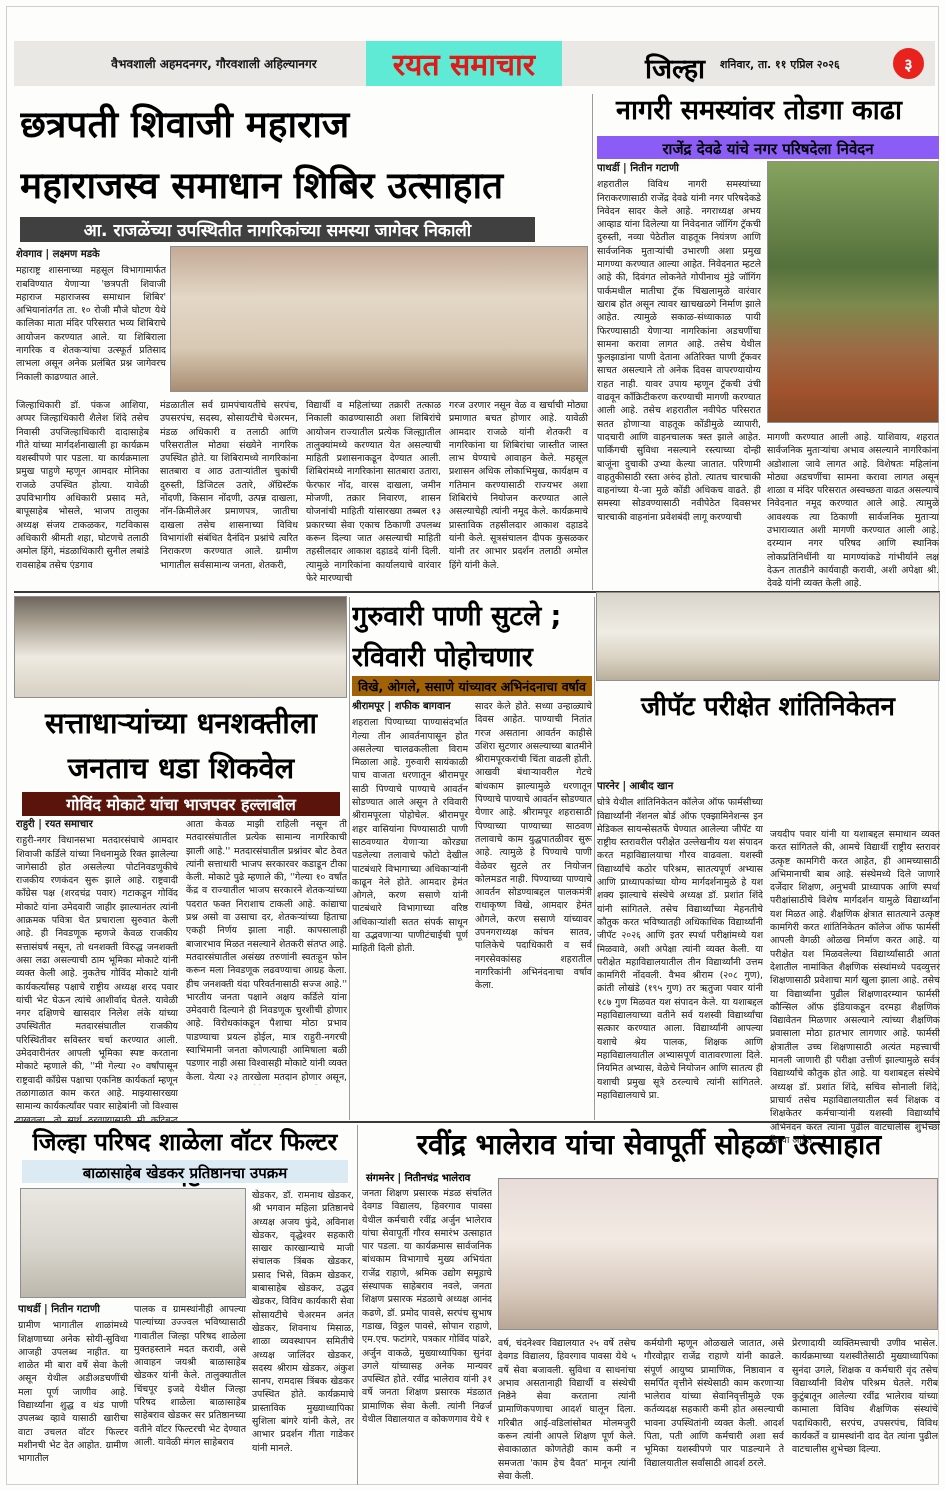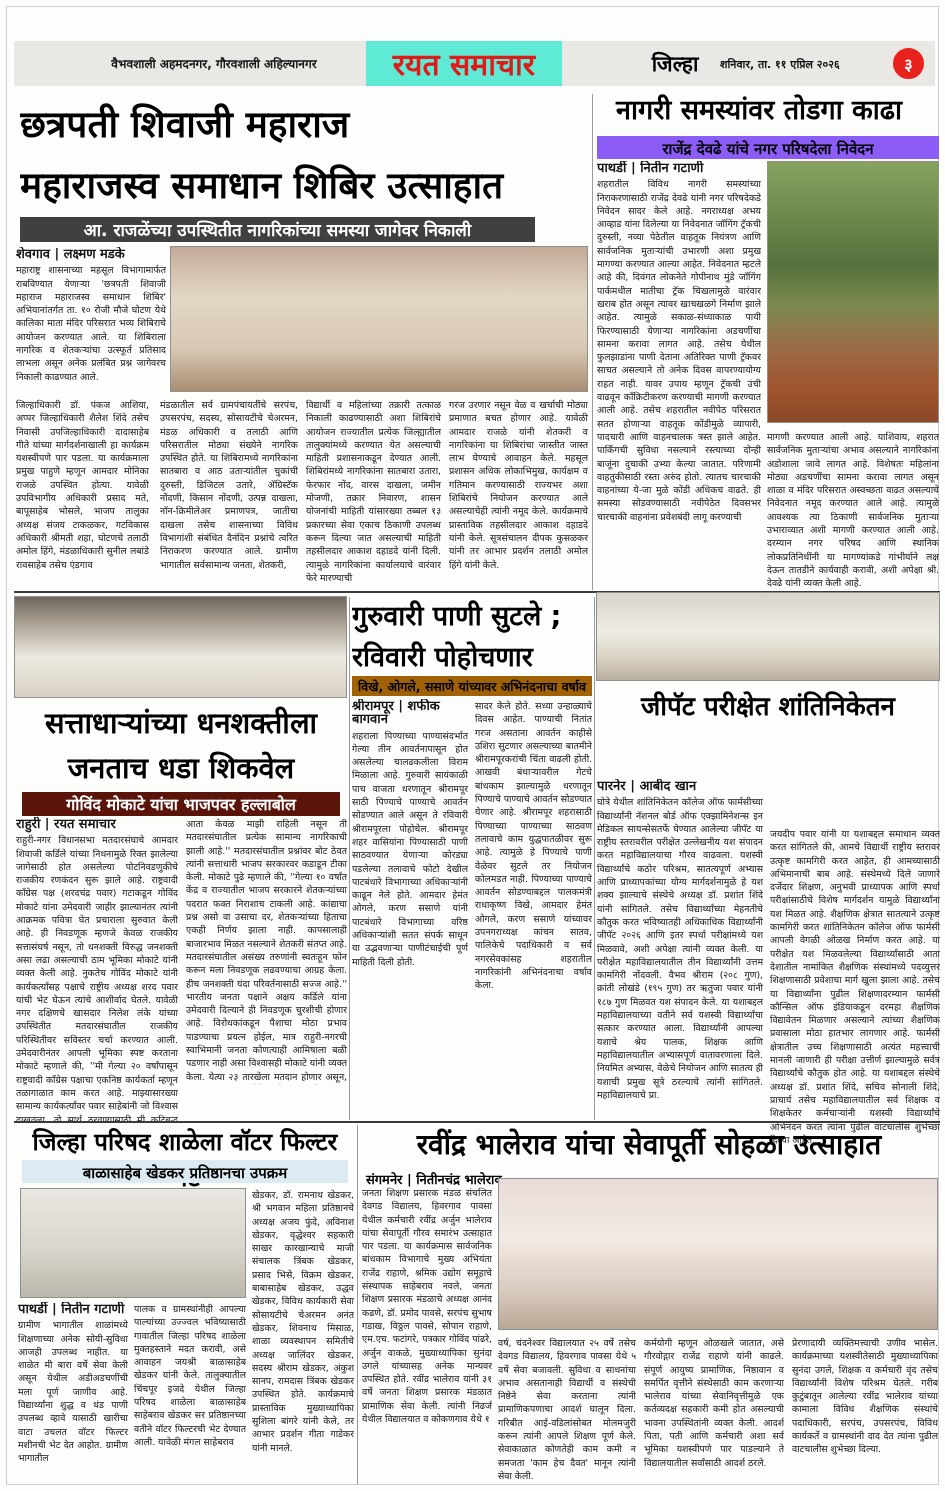--- a/index.html
+++ b/index.html
@@ -5,29 +5,29 @@
   html,body{margin:0;padding:0;background:#ececec;}
   .page{position:relative;width:945px;height:1491px;margin:0 auto;background:#fdfdfc;
         font-family:"DejaVu Sans","Liberation Sans",sans-serif;overflow:hidden;}
   .abs{position:absolute;}
   .frame{position:absolute;inset:6px;border:1px solid #cfcfcf;pointer-events:none;}
   
   .header-bar{left:14px;top:41px;width:921px;height:45px;background:#e9e8e5;}
   .tagline{position:absolute;left:60px;top:14px;width:280px;font-size:12px;font-weight:bold;color:#161616;text-align:center;}
   .masthead-box{position:absolute;left:352px;top:0;width:196px;height:45px;background:#5eead4;display:flex;align-items:center;justify-content:center;}
   .masthead{color:#e01a18;font-size:30px;font-weight:bold;white-space:nowrap;}
-  .section-label{position:absolute;left:616px;top:8px;width:90px;font-size:21px;font-weight:bold;text-align:center;color:#000;}
+  .section-label{position:absolute;left:616px;top:8px;width:90px;font-size:27px;font-weight:bold;text-align:center;color:#000;}
   .date-label{position:absolute;left:706px;top:15px;width:150px;font-size:11px;font-weight:bold;color:#111;}
   .page-circle{position:absolute;left:879px;top:7px;width:31px;height:31px;border-radius:50%;background:#e8231e;color:#fff;
                font-size:16px;font-weight:bold;display:flex;align-items:center;justify-content:center;}
   
   .headline{font-weight:bold;color:#000;overflow:hidden;}
   .banner{font-weight:bold;display:flex;align-items:center;justify-content:center;overflow:hidden;white-space:nowrap;}
   .body-text{font-size:9.3px;line-height:13.3px;text-align:justify;color:#141414;overflow:hidden;}
-  .byline{font-weight:bold;font-size:13px;margin-bottom:3px;text-align:left;}
+  .byline{font-weight:bold;font-size:10px;margin-bottom:3px;text-align:left;}
   .photo{border:1px solid #8f8f8f;box-sizing:border-box;}
   .vrule{position:absolute;width:1px;background:#9a9a9a;}
   .hrule{position:absolute;height:2px;background:#3a3a3a;}
   
   .shibir-h{left:20px;top:94px;width:566px;text-align:left;font-size:37px;line-height:61px;}
   .orange-banner{left:20px;top:217px;width:515px;height:25px;background:#404040;color:#fff;font-size:17px;}
   .nagari-h{left:578px;top:88px;width:362px;text-align:center;font-size:27px;line-height:44px;}
   .yellow-banner1{left:597px;top:136px;width:342px;height:23px;background:#8b5cf6;color:#000;font-size:15px;}
   .pani-h{left:352px;top:595px;width:242px;text-align:left;font-size:27px;line-height:41px;}
   .yellow-banner2{left:352px;top:676px;width:240px;height:20px;background:#a16207;color:#000;font-size:12.5px;}

